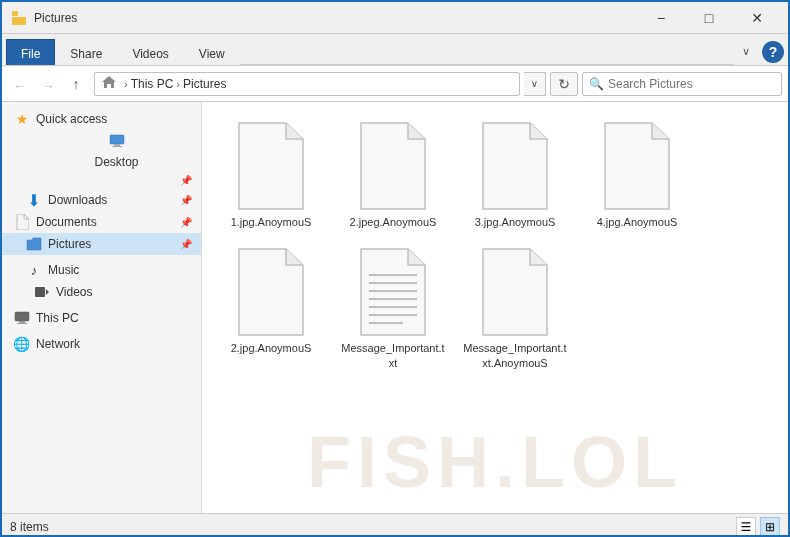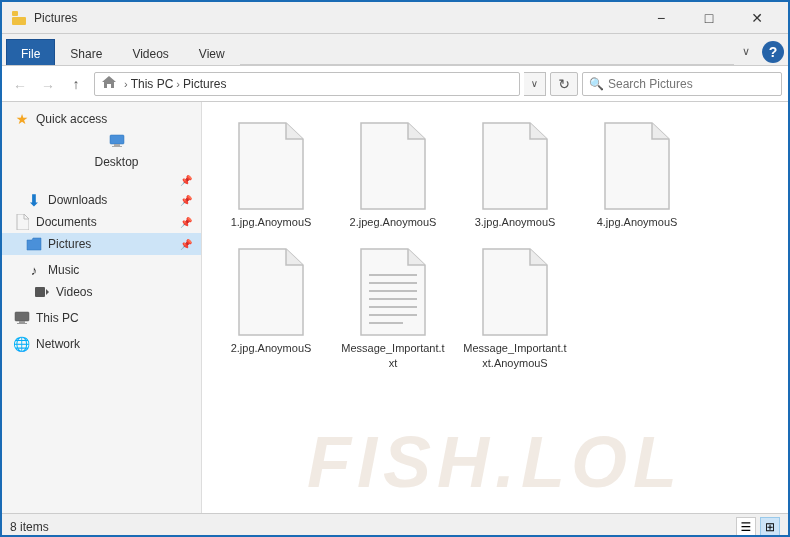--- a/index.html
+++ b/index.html
@@ -194,21 +194,20 @@
       position: absolute;
       bottom: 10px;
       left: 50%;
       transform: translateX(-50%);
       font-size: 72px;
       font-weight: bold;
       color: rgba(180, 140, 100, 0.18);
       pointer-events: none;
       letter-spacing: 6px;
       white-space: nowrap;
-      font-style: italic;
     }
 
     .file-item {
       width: 118px;
       display: flex;
       flex-direction: column;
       align-items: center;
       padding: 8px 4px 4px;
       cursor: pointer;
       border: 1px solid transparent;

